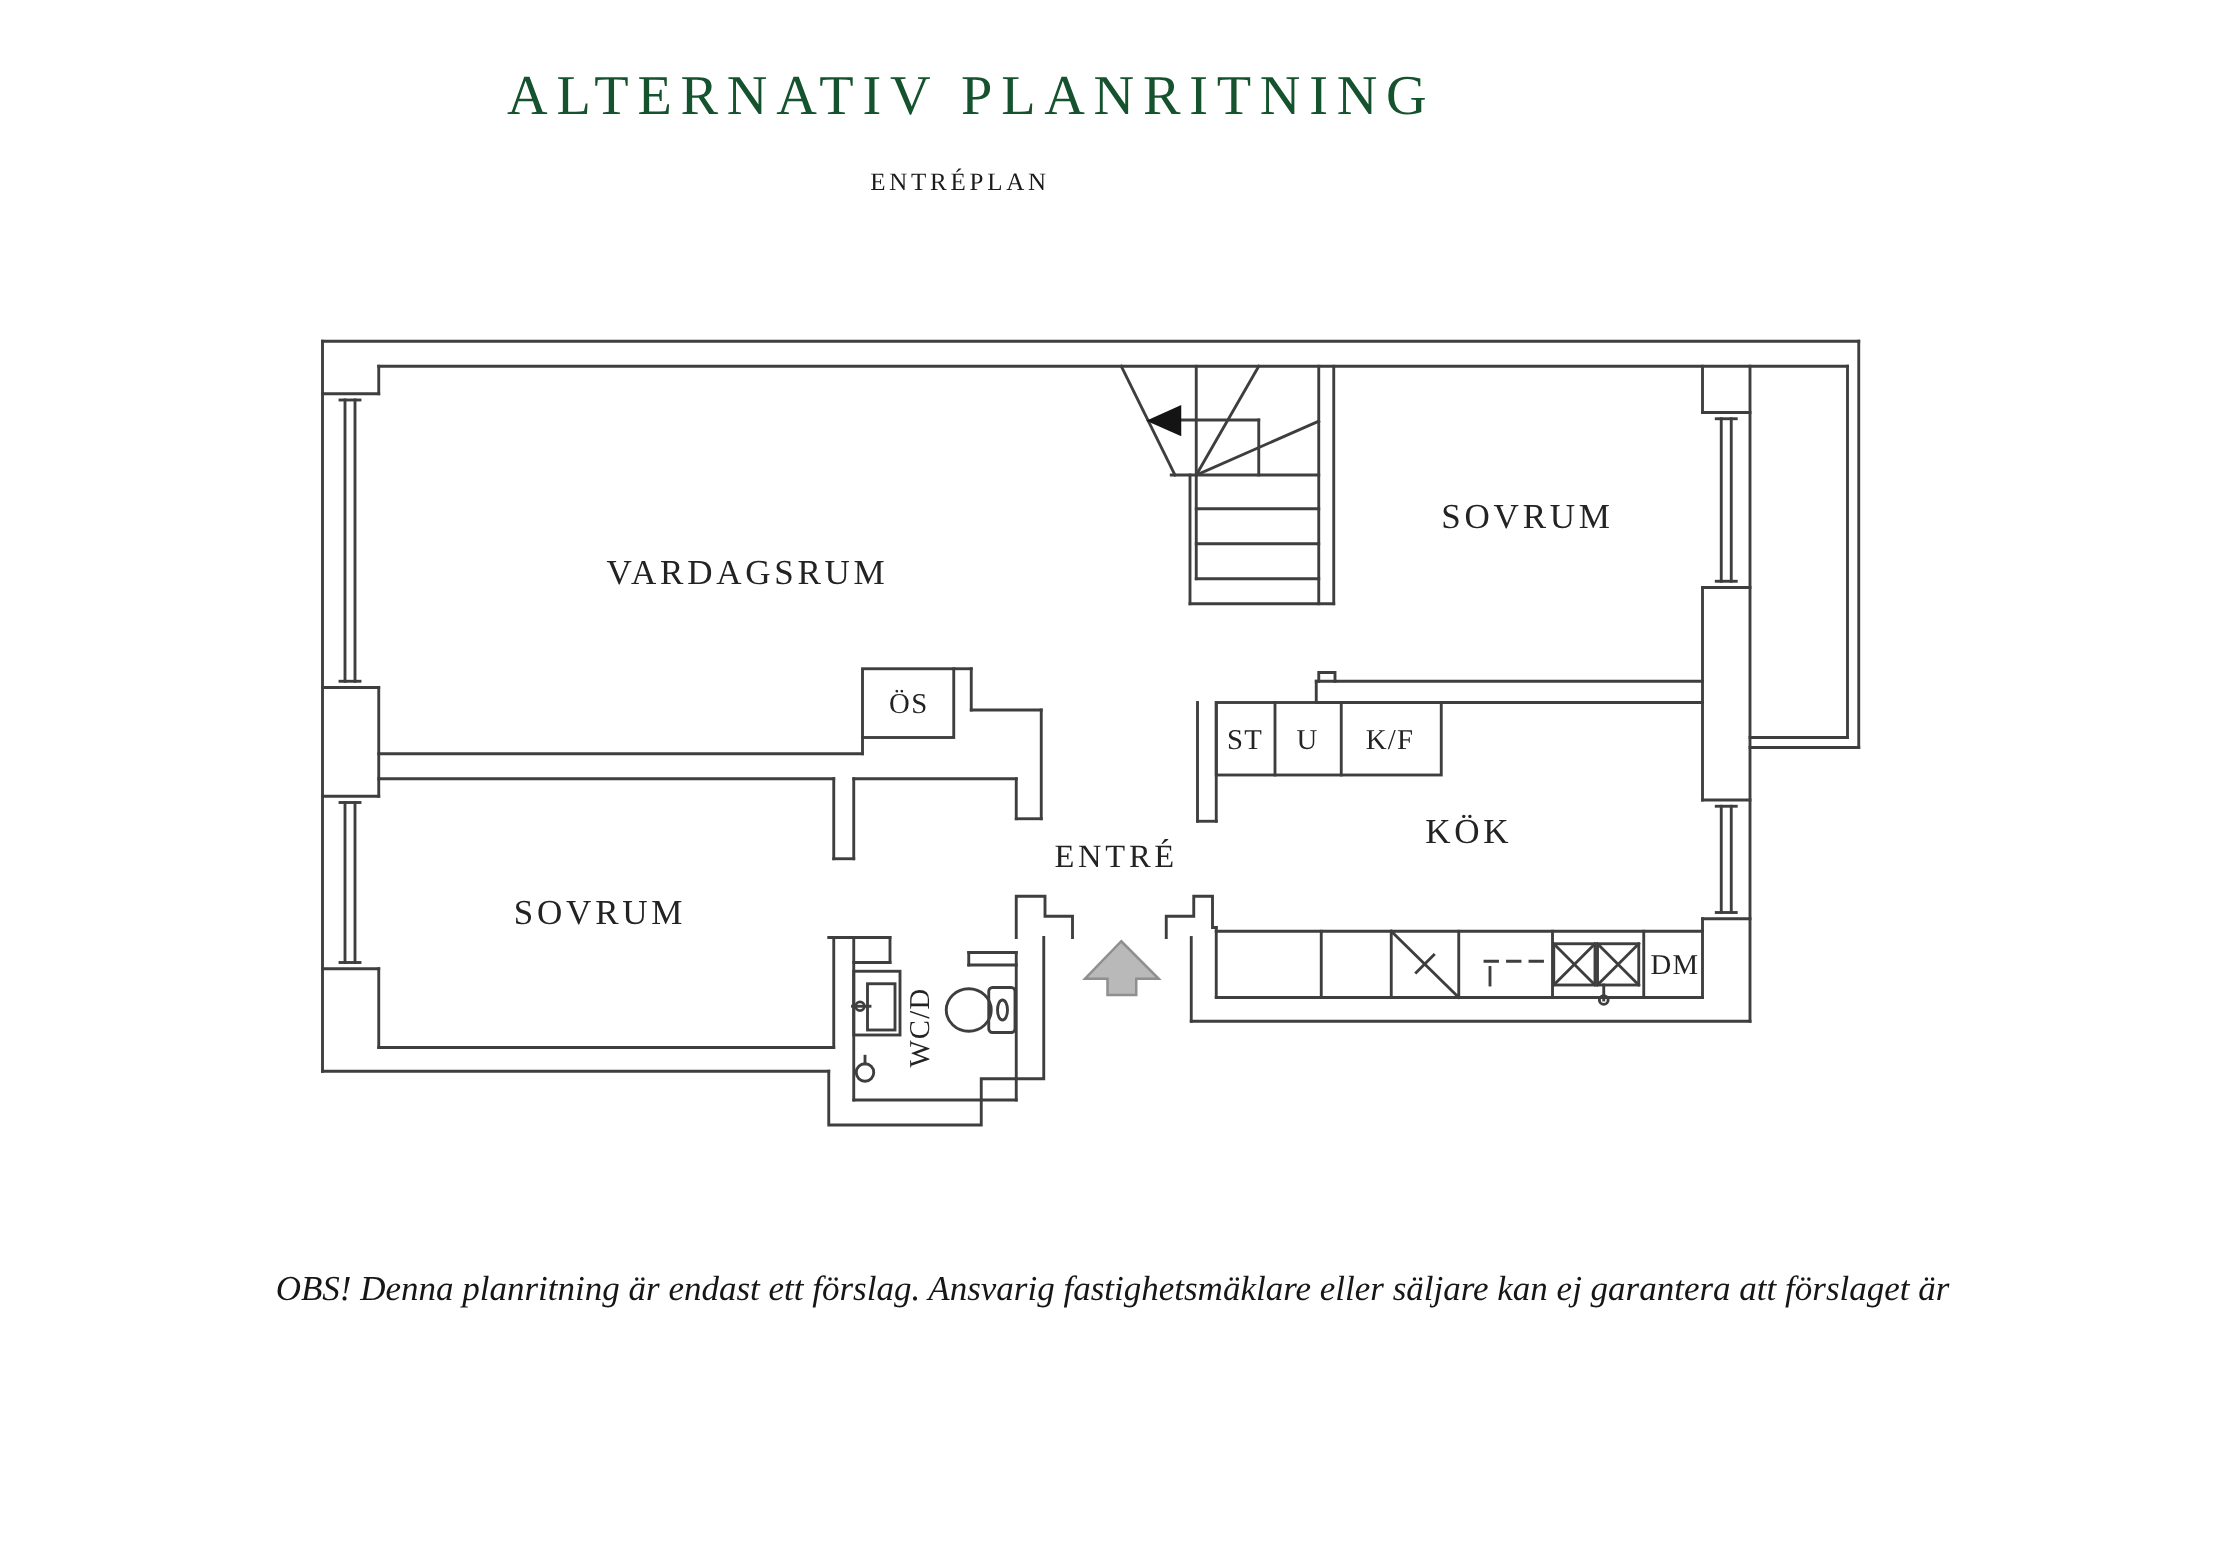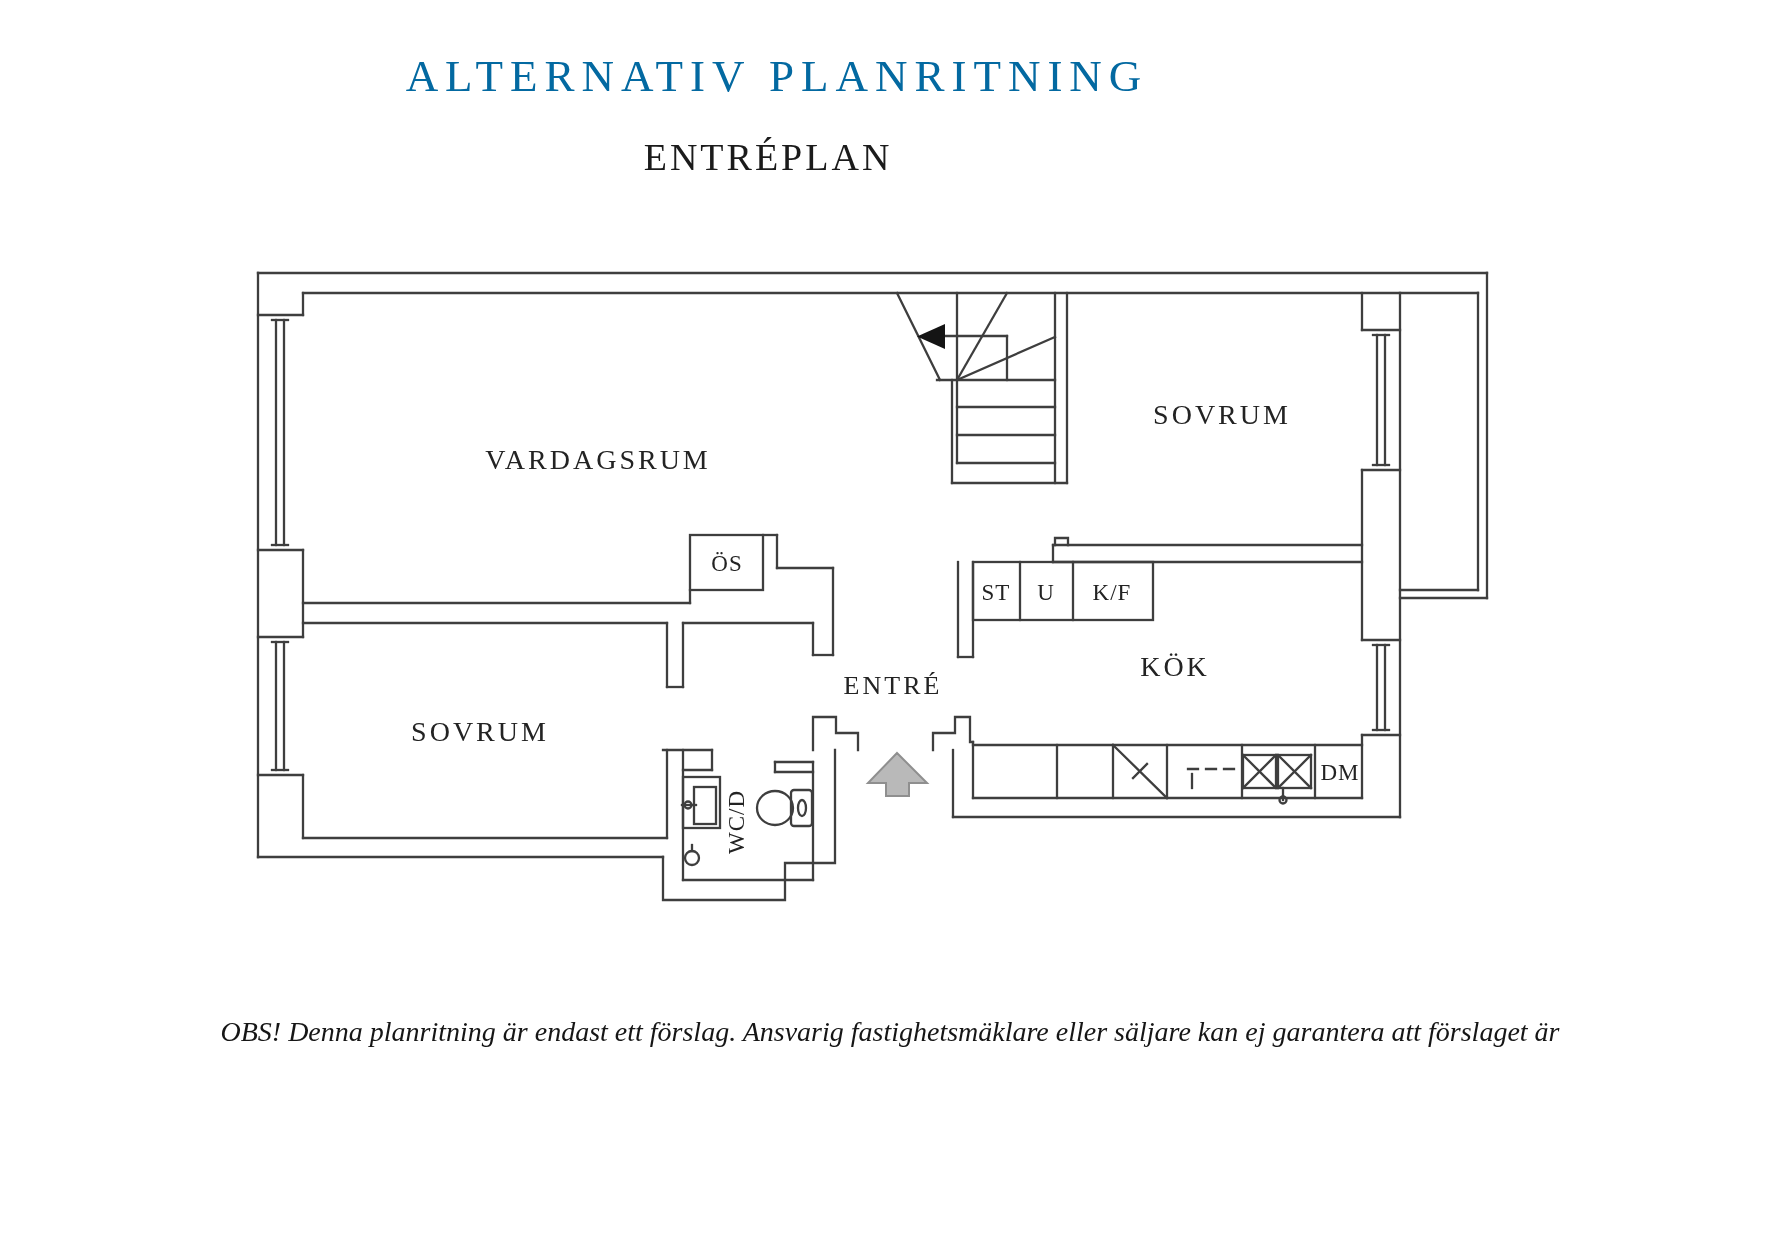--- a/index.html
+++ b/index.html
@@ -1,23 +1,23 @@
 <!DOCTYPE html>
 <html><head>
 <meta charset="utf-8">
 <style>
   html,body{margin:0;padding:0;}
   body{
     width:1780px;height:1235px;position:relative;background:#ffffff;
     font-family:"Liberation Serif", serif;overflow:hidden;color:#1f1f1f;
   }
   .title-wrap{position:absolute;top:50px;left:0;width:1554px;text-align:center;}
-  .title{font-size:45px;letter-spacing:7px;color:#0369a1;font-weight:500;}
+  .title{font-size:45px;letter-spacing:7px;color:#14532d;font-weight:500;}
   .subtitle-wrap{position:absolute;top:135px;left:0;width:1536px;text-align:center;}
-  .subtitle{font-size:38px;letter-spacing:3px;color:#1b1b1b;font-weight:500;}
+  .subtitle{font-size:20px;letter-spacing:3px;color:#1b1b1b;font-weight:500;}
   .plan-svg{position:absolute;left:0;top:0;}
   .disclaimer{
     position:absolute;top:1002px;left:0;width:1780px;text-align:center;
     font-style:italic;font-size:28px;line-height:60px;color:#161616;
   }
   svg text{
     font-family:"Liberation Serif", serif;fill:#232323;
   }
   .room-label{font-size:28px;letter-spacing:3px;}
   .small-label{font-size:23px;letter-spacing:1px;}

